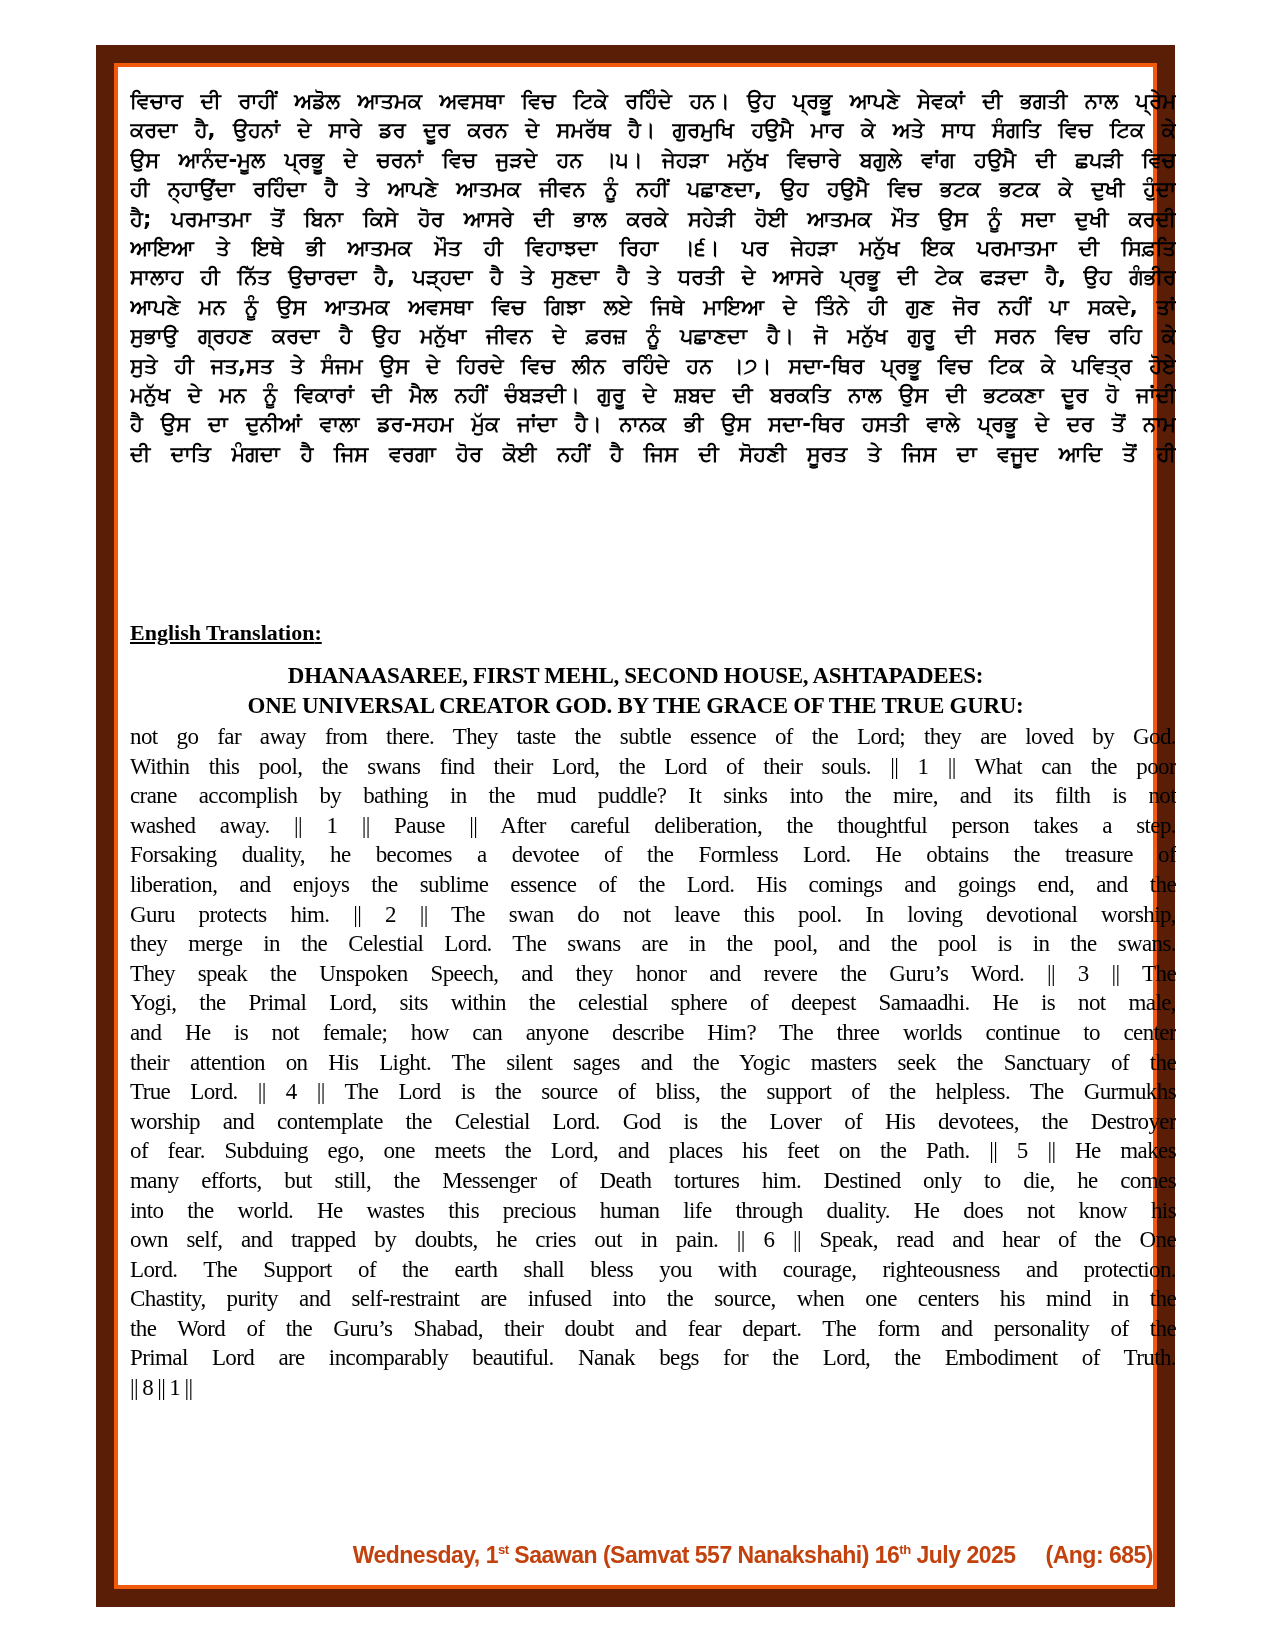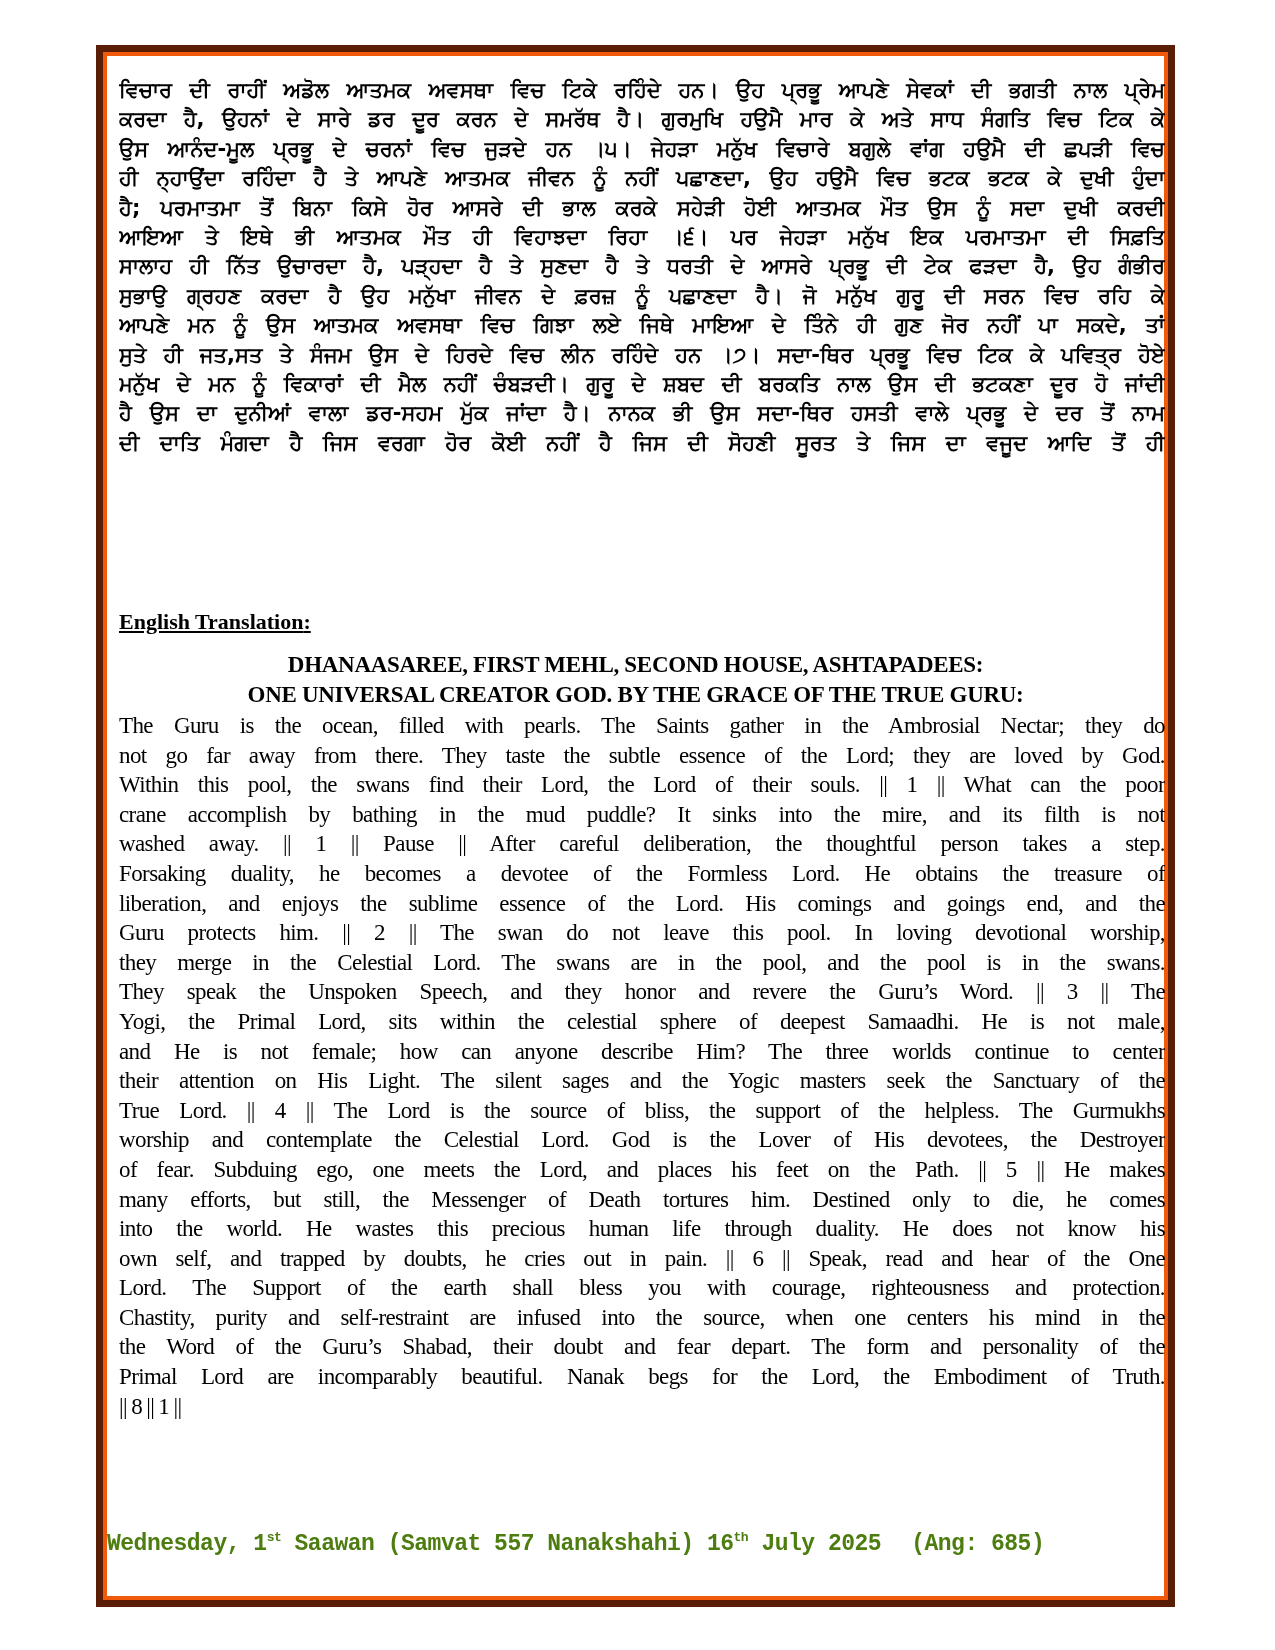--- a/index.html
+++ b/index.html
@@ -1,19 +1,19 @@
 <!DOCTYPE html>
 <html><head>
 <meta charset="utf-8">
 <style>
   html, body { margin:0; padding:0; background:#ffffff; }
   body { width:1275px; height:1650px; position:relative; overflow:hidden; }
   .frame {
     position:absolute; left:96px; top:45px; width:1079px; height:1562px;
-    box-sizing:border-box; background:#5a1e06; padding:7px;
+    box-sizing:border-box; background:#5a1e06; padding:18px;
   }
   .frame-inner {
     width:100%; height:100%; box-sizing:border-box; background:#f05a0a; padding:4px;
   }
   .frame-content {
     width:100%; height:100%; background:#ffffff; position:relative;
   }
   .pa-block { position:absolute; left:12px; top:20px; width:1046px; }
   .pa-line {
     height:29.4px; line-height:29.4px; white-space:nowrap;
@@ -36,57 +36,56 @@
   .h2 { top:626px; }
   .en-block { position:absolute; left:12px; top:655px; width:1046px; }
   .en-line {
     height:29.6px; line-height:29.6px; white-space:nowrap;
     font-family:"Liberation Serif", serif; font-size:23px; color:#000;
     text-align:justify; text-align-last:justify; letter-spacing:-0.6px; word-spacing:-1px;
     overflow:hidden;
   }
   .en-line.last { text-align-last:left; }
   .date-line {
-    position:absolute; left:0; width:100%; top:1475px; text-align:left;
-    font-family:Liberation Mono, monospace; font-weight:bold; font-size:23px; color:#4d7c0f;
+    position:absolute; left:0; width:100%; top:1475px; text-align:right;
+    font-family:Liberation Sans, sans-serif; font-weight:bold; font-size:23px; color:#c2410c;
     letter-spacing:-0.5px;
   }
   .date-line sup { font-size:13px; vertical-align:9px; line-height:0; }
   .ang { margin-left:30px; }
 </style>
 </head>
 <body>
 
 <div class="frame">
   <div class="frame-inner">
     <div class="frame-content">
 
       <div class="pa-block">
         <div class="pa-line">ਵਿਚਾਰ ਦੀ ਰਾਹੀਂ ਅਡੋਲ ਆਤਮਕ ਅਵਸਥਾ ਵਿਚ ਟਿਕੇ ਰਹਿੰਦੇ ਹਨ। ਉਹ ਪ੍ਰਭੂ ਆਪਣੇ ਸੇਵਕਾਂ ਦੀ ਭਗਤੀ ਨਾਲ ਪ੍ਰੇਮ</div>
         <div class="pa-line">ਕਰਦਾ ਹੈ, ਉਹਨਾਂ ਦੇ ਸਾਰੇ ਡਰ ਦੂਰ ਕਰਨ ਦੇ ਸਮਰੱਥ ਹੈ। ਗੁਰਮੁਖਿ ਹਉਮੈ ਮਾਰ ਕੇ ਅਤੇ ਸਾਧ ਸੰਗਤਿ ਵਿਚ ਟਿਕ ਕੇ</div>
         <div class="pa-line">ਉਸ ਆਨੰਦ-ਮੂਲ ਪ੍ਰਭੂ ਦੇ ਚਰਨਾਂ ਵਿਚ ਜੁੜਦੇ ਹਨ ।੫। ਜੇਹੜਾ ਮਨੁੱਖ ਵਿਚਾਰੇ ਬਗੁਲੇ ਵਾਂਗ ਹਉਮੈ ਦੀ ਛਪੜੀ ਵਿਚ</div>
         <div class="pa-line">ਹੀ ਨ੍ਹਾਉਂਦਾ ਰਹਿੰਦਾ ਹੈ ਤੇ ਆਪਣੇ ਆਤਮਕ ਜੀਵਨ ਨੂੰ ਨਹੀਂ ਪਛਾਣਦਾ, ਉਹ ਹਉਮੈ ਵਿਚ ਭਟਕ ਭਟਕ ਕੇ ਦੁਖੀ ਹੁੰਦਾ</div>
         <div class="pa-line">ਹੈ; ਪਰਮਾਤਮਾ ਤੋਂ ਬਿਨਾ ਕਿਸੇ ਹੋਰ ਆਸਰੇ ਦੀ  ਭਾਲ ਕਰਕੇ ਸਹੇੜੀ ਹੋਈ ਆਤਮਕ ਮੌਤ ਉਸ ਨੂੰ ਸਦਾ ਦੁਖੀ ਕਰਦੀ</div>
         <div class="pa-line">ਆਇਆ ਤੇ ਇਥੇ ਭੀ ਆਤਮਕ ਮੌਤ ਹੀ ਵਿਹਾਝਦਾ ਰਿਹਾ ।੬। ਪਰ ਜੇਹੜਾ ਮਨੁੱਖ ਇਕ ਪਰਮਾਤਮਾ ਦੀ ਸਿਫ਼ਤਿ</div>
         <div class="pa-line">ਸਾਲਾਹ ਹੀ ਨਿੱਤ ਉਚਾਰਦਾ ਹੈ, ਪੜ੍ਹਦਾ ਹੈ ਤੇ ਸੁਣਦਾ ਹੈ ਤੇ ਧਰਤੀ ਦੇ ਆਸਰੇ ਪ੍ਰਭੂ ਦੀ ਟੇਕ ਫੜਦਾ ਹੈ, ਉਹ ਗੰਭੀਰ</div>
+        <div class="pa-line">ਆਪਣੇ ਮਨ ਨੂੰ ਉਸ ਆਤਮਕ ਅਵਸਥਾ ਵਿਚ ਗਿਝਾ ਲਏ ਜਿਥੇ ਮਾਇਆ ਦੇ ਤਿੰਨੇ ਹੀ ਗੁਣ ਜੋਰ ਨਹੀਂ ਪਾ ਸਕਦੇ, ਤਾਂ</div>
         <div class="pa-line">ਸੁਭਾਉ ਗ੍ਰਹਣ ਕਰਦਾ ਹੈ ਉਹ ਮਨੁੱਖਾ ਜੀਵਨ ਦੇ ਫ਼ਰਜ਼ ਨੂੰ ਪਛਾਣਦਾ ਹੈ। ਜੋ ਮਨੁੱਖ ਗੁਰੂ ਦੀ ਸਰਨ ਵਿਚ ਰਹਿ ਕੇ</div>
-        <div class="pa-line">ਆਪਣੇ ਮਨ ਨੂੰ ਉਸ ਆਤਮਕ ਅਵਸਥਾ ਵਿਚ ਗਿਝਾ ਲਏ ਜਿਥੇ ਮਾਇਆ ਦੇ ਤਿੰਨੇ ਹੀ ਗੁਣ ਜੋਰ ਨਹੀਂ ਪਾ ਸਕਦੇ, ਤਾਂ</div>
         <div class="pa-line">ਸੁਤੇ ਹੀ ਜਤ,ਸਤ ਤੇ ਸੰਜਮ ਉਸ ਦੇ ਹਿਰਦੇ ਵਿਚ ਲੀਨ ਰਹਿੰਦੇ ਹਨ ।੭। ਸਦਾ-ਥਿਰ ਪ੍ਰਭੂ ਵਿਚ ਟਿਕ ਕੇ ਪਵਿਤ੍ਰ ਹੋਏ</div>
         <div class="pa-line">ਮਨੁੱਖ ਦੇ ਮਨ ਨੂੰ ਵਿਕਾਰਾਂ ਦੀ ਮੈਲ ਨਹੀਂ ਚੰਬੜਦੀ। ਗੁਰੂ ਦੇ ਸ਼ਬਦ ਦੀ ਬਰਕਤਿ ਨਾਲ ਉਸ ਦੀ ਭਟਕਣਾ ਦੂਰ ਹੋ ਜਾਂਦੀ</div>
         <div class="pa-line">ਹੈ ਉਸ ਦਾ ਦੁਨੀਆਂ ਵਾਲਾ ਡਰ-ਸਹਮ ਮੁੱਕ ਜਾਂਦਾ ਹੈ। ਨਾਨਕ ਭੀ ਉਸ ਸਦਾ-ਥਿਰ ਹਸਤੀ ਵਾਲੇ ਪ੍ਰਭੂ ਦੇ ਦਰ ਤੋਂ ਨਾਮ</div>
         <div class="pa-line">ਦੀ ਦਾਤਿ ਮੰਗਦਾ ਹੈ ਜਿਸ ਵਰਗਾ ਹੋਰ ਕੋਈ ਨਹੀਂ ਹੈ ਜਿਸ ਦੀ ਸੋਹਣੀ ਸੂਰਤ ਤੇ ਜਿਸ ਦਾ ਵਜੂਦ ਆਦਿ ਤੋਂ ਹੀ</div>
       </div>
 
       <div class="en-label"><span>English Translation</span><span class="en-label-colon">:</span></div>
 
       <div class="heading h1">DHANAASAREE, FIRST MEHL, SECOND HOUSE, ASHTAPADEES:</div>
       <div class="heading h2">ONE UNIVERSAL CREATOR GOD.  BY THE GRACE OF THE TRUE GURU:</div>
 
       <div class="en-block">
-        <div class="en-line">The Guru is the ocean, filled with pearls. The Saints gather in the Ambrosial Nectar; they do</div>
         <div class="en-line">not go far away from there. They taste the subtle essence of the Lord; they are loved by God.</div>
         <div class="en-line">Within this pool, the swans find their Lord, the Lord of their souls.  || 1 ||   What can the poor</div>
         <div class="en-line">crane accomplish by bathing in the mud puddle? It sinks into the mire, and its filth is not</div>
         <div class="en-line">washed away.  || 1 ||  Pause  ||   After careful deliberation, the thoughtful person takes a step.</div>
         <div class="en-line">Forsaking duality, he becomes a devotee of the Formless Lord. He obtains the treasure of</div>
         <div class="en-line">liberation, and enjoys the sublime essence of the Lord. His comings and goings end, and the</div>
         <div class="en-line">Guru protects him.  || 2 ||   The swan do not leave this pool. In loving devotional worship,</div>
         <div class="en-line">they merge in the Celestial Lord. The swans are in the pool, and the pool is in the swans.</div>
         <div class="en-line">They speak the Unspoken Speech, and they honor and revere the Guru’s Word.  || 3 ||   The</div>
         <div class="en-line">Yogi, the Primal Lord, sits within the celestial sphere of deepest Samaadhi. He is not male,</div>

